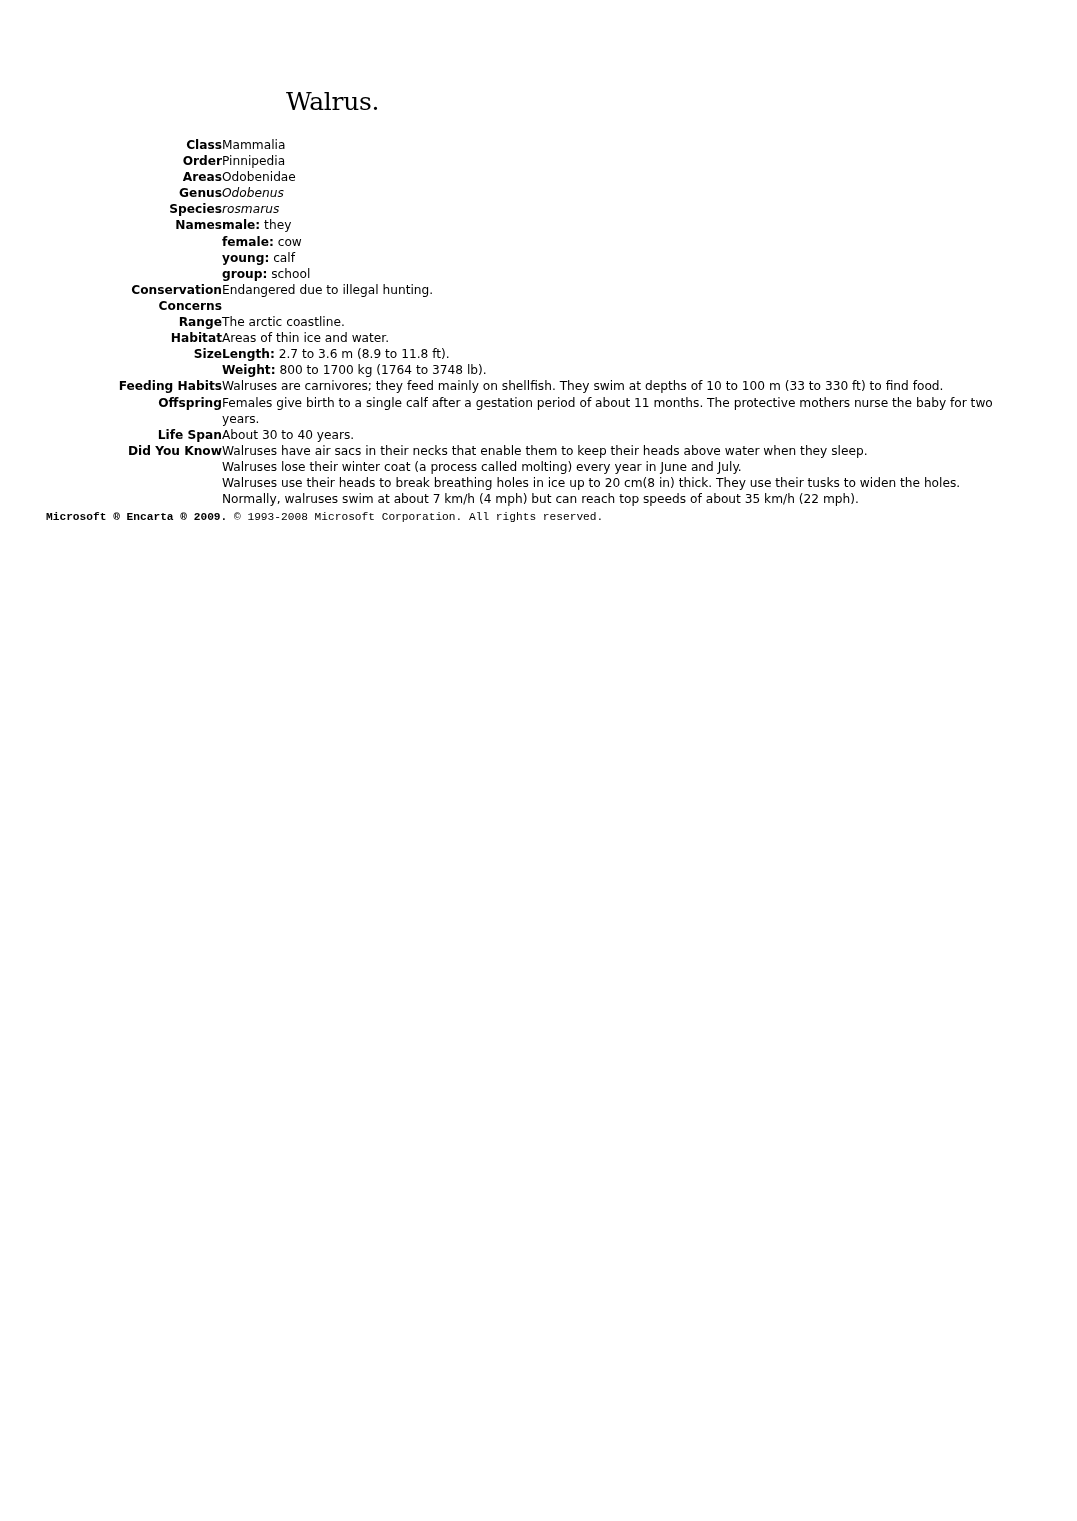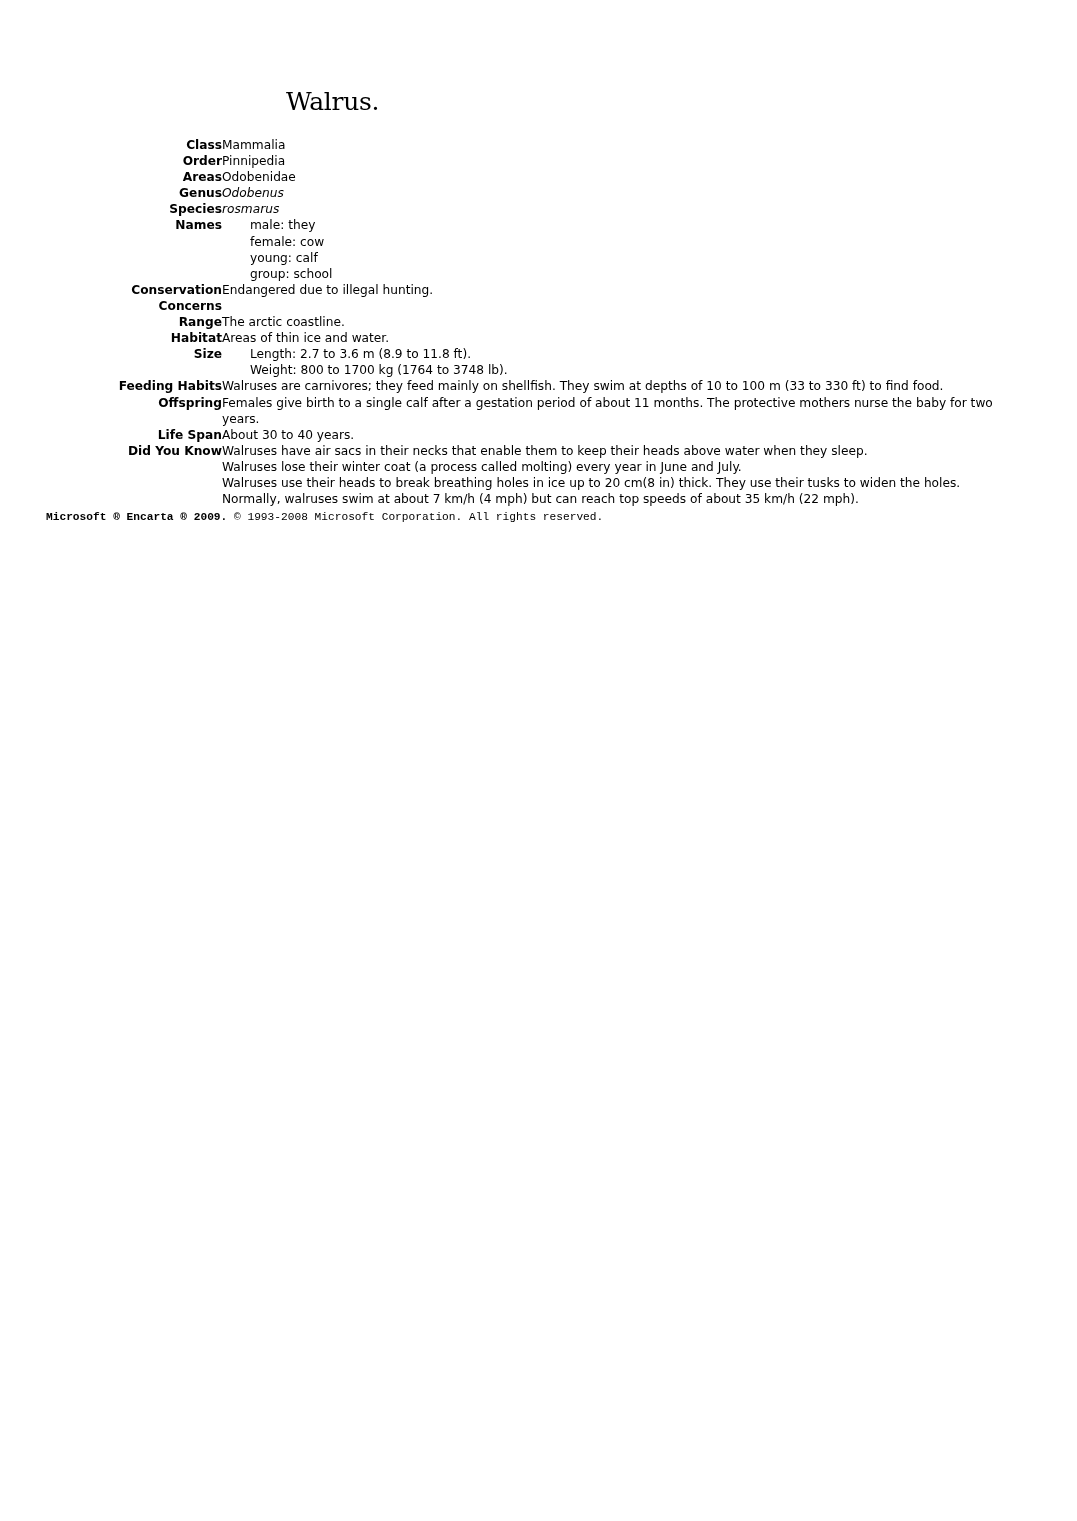--- a/index.html
+++ b/index.html
@@ -17,21 +17,21 @@
     font-size: 12.2px; line-height: 16.1px;
   }
   .row { display: flex; }
   .lbl {
     width: 222px; flex: 0 0 222px; text-align: right; font-weight: bold;
     box-sizing: border-box;
     padding-left: 32px;
   }
   .val { flex: 1 1 auto; }
   .val .line { display: block; }
-  .val b { font-weight: normal; margin-left: 28px; }
+  .val b { font-weight: bold; }
   .it { font-style: italic; }
   .footer {
     position: absolute; left: 46px; top: 510px;
     font-size: 11.2px; line-height: 14px; font-family: Liberation Mono, monospace;
   }
   .footer b { font-weight: bold; }
 </style>
 </head>
 <body>
 

